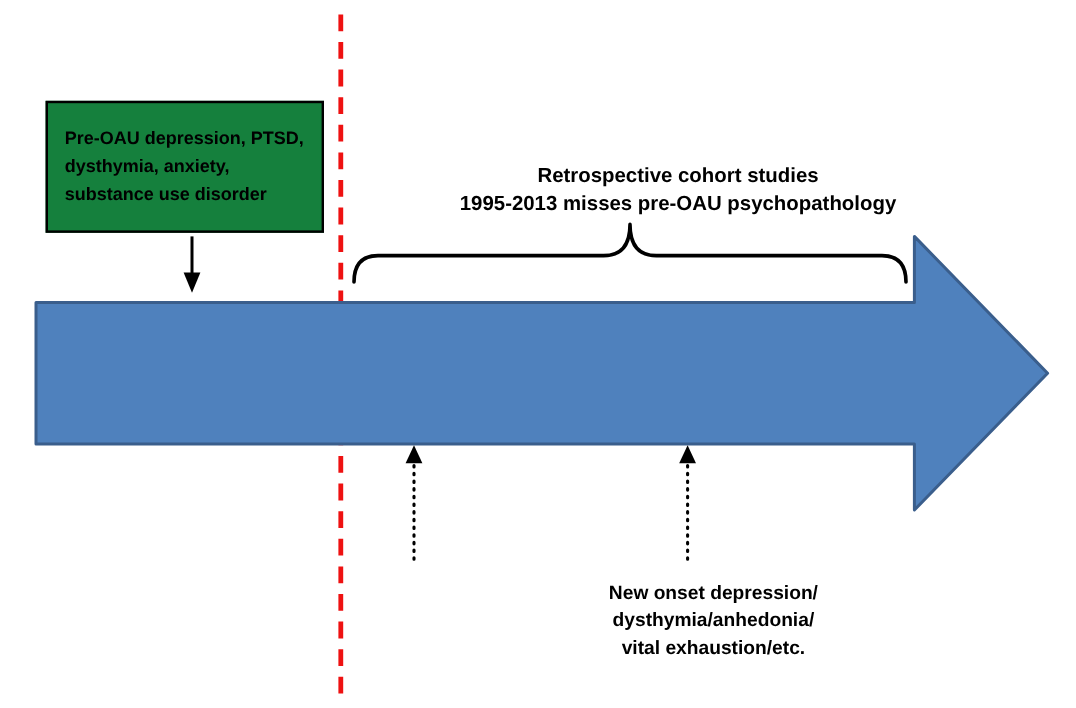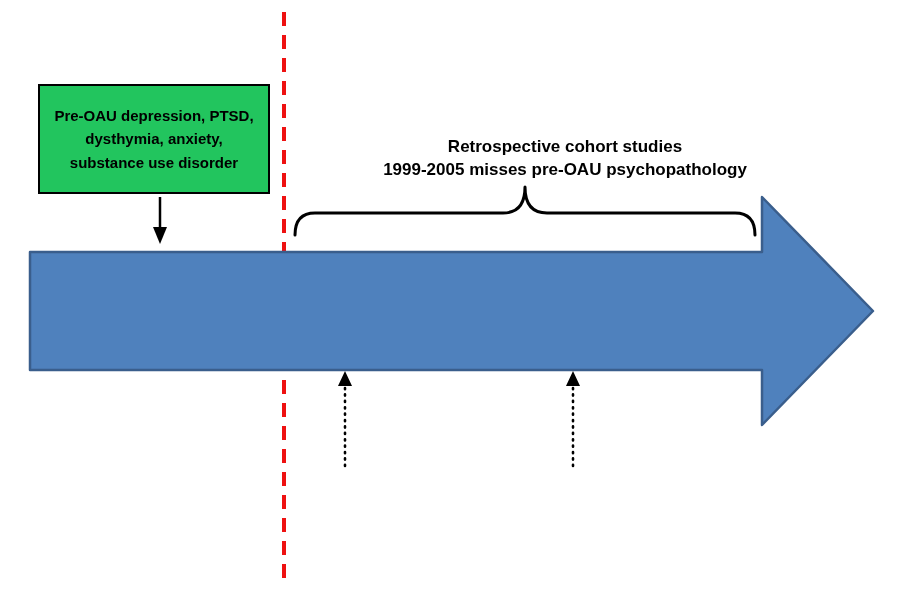--- a/index.html
+++ b/index.html
@@ -18,26 +18,25 @@
   .abs { position: absolute; }
   svg { display: block; overflow: visible; }
   .line { display: block; }
 
   .pre-oau-box {
     left: 38px;
     top: 84px;
     width: 232px;
     min-height: 110px;
     border: 2px solid #000000;
-    background: #22c55e;
+    background: #15803d;
     display: flex;
     align-items: center;
     justify-content: center;
     padding: 8px 14px;
-    text-align: center;
     font-weight: bold;
     font-size: 15px;
     line-height: 1.55;
   }
 
   .retro-label {
     left: 310px;
     top: 107px;
     width: 510px;
     text-align: center;
@@ -84,21 +83,21 @@
     <span>Pre-OAU depression, PTSD, dysthymia, anxiety, substance use disorder</span>
   </div>
 
   <svg class="abs" style="left:148px; top:196px;" width="24" height="50">
     <line class="solid-arrow-shaft" x1="12" y1="1" x2="12" y2="33"></line>
     <polygon points="12,48 5,31 19,31" fill="#000000"></polygon>
   </svg>
 
   <div class="abs retro-label">
     <span class="line">Retrospective cohort studies</span>
-    <span class="line">1999-2005 misses pre-OAU psychopathology</span>
+    <span class="line">1995-2013 misses pre-OAU psychopathology</span>
   </div>
 
   <svg class="abs" style="left:290px; top:177px;" width="470" height="64">
     <path class="brace-path" d="M5,58 Q5,36 25,36 L213,36 Q235,36 235,10 Q235,36 257,36 L445,36 Q465,36 465,58"></path>
   </svg>
 
   <svg class="abs" style="left:28px; top:195px;" width="848" height="232">
     <polygon class="timeline-arrow-shape" points="2,57 734,57 734,2 845,116 734,230 734,175 2,175" fill="#4F81BD"></polygon>
   </svg>
 
@@ -108,14 +107,19 @@
   </svg>
 
   <svg class="abs" style="left:563px; top:371px;" width="20" height="102">
     <line class="dotted-line" x1="10" y1="17" x2="10" y2="99" stroke-dasharray="1.2,5.2"></line>
     <polygon points="10,0 3,15 17,15" fill="#000000"></polygon>
   </svg>
 
   <div class="abs bottom-label incident-label">
   </div>
 
+  <div class="abs bottom-label new-onset-label">
+    <span class="line">New onset depression/</span>
+    <span class="line">dysthymia/anhedonia/</span>
+    <span class="line">vital exhaustion/etc.</span>
+  </div>
 
 </div>
 
 </body></html>

